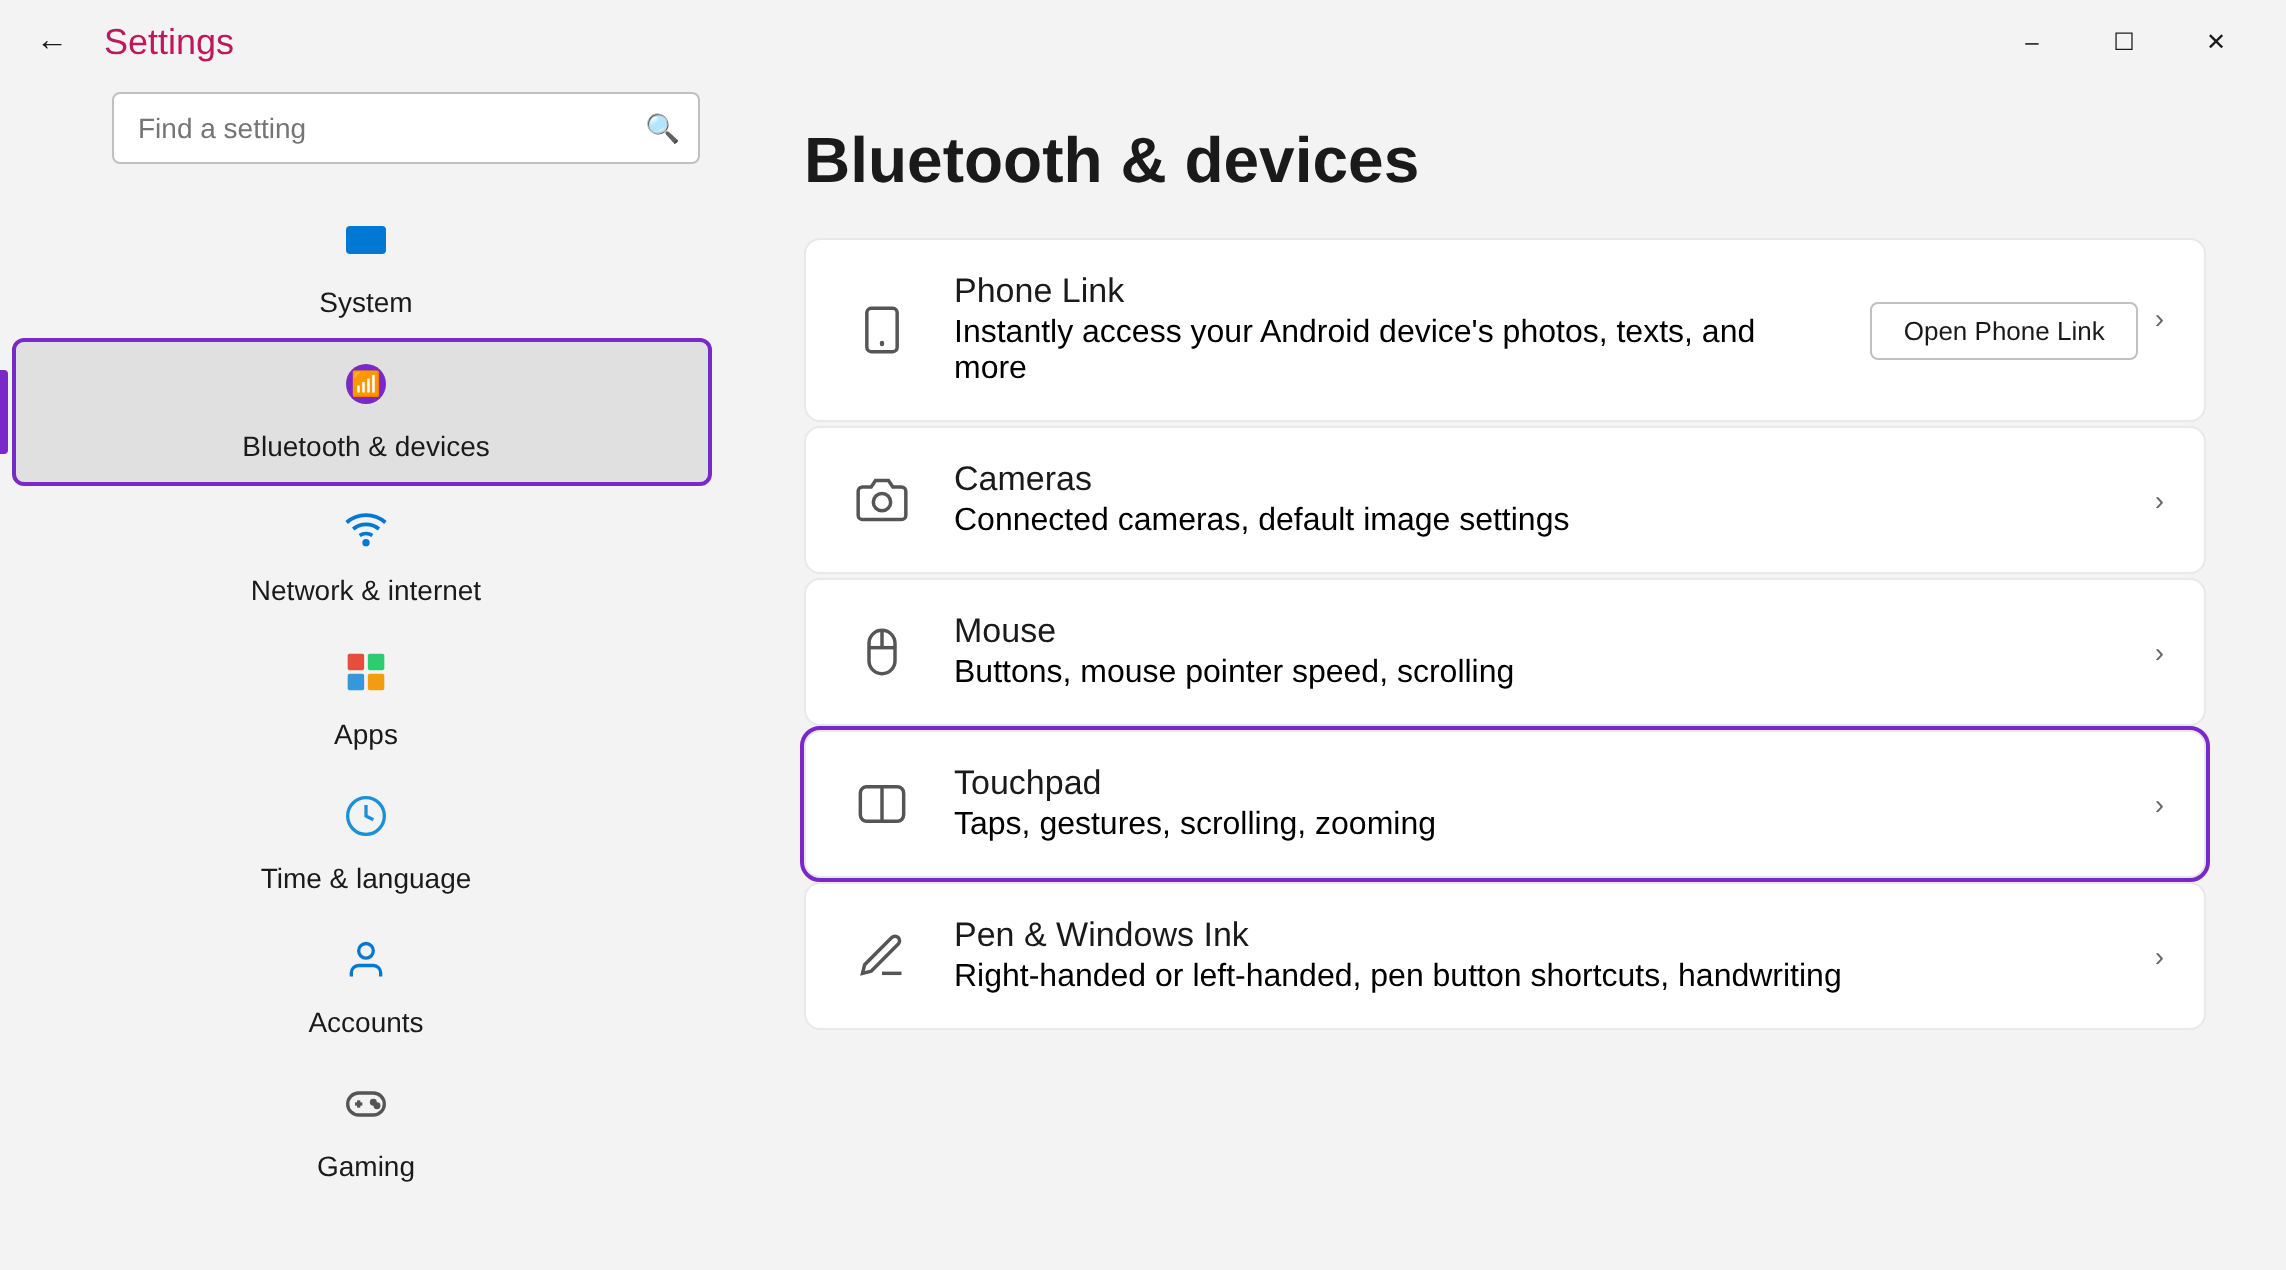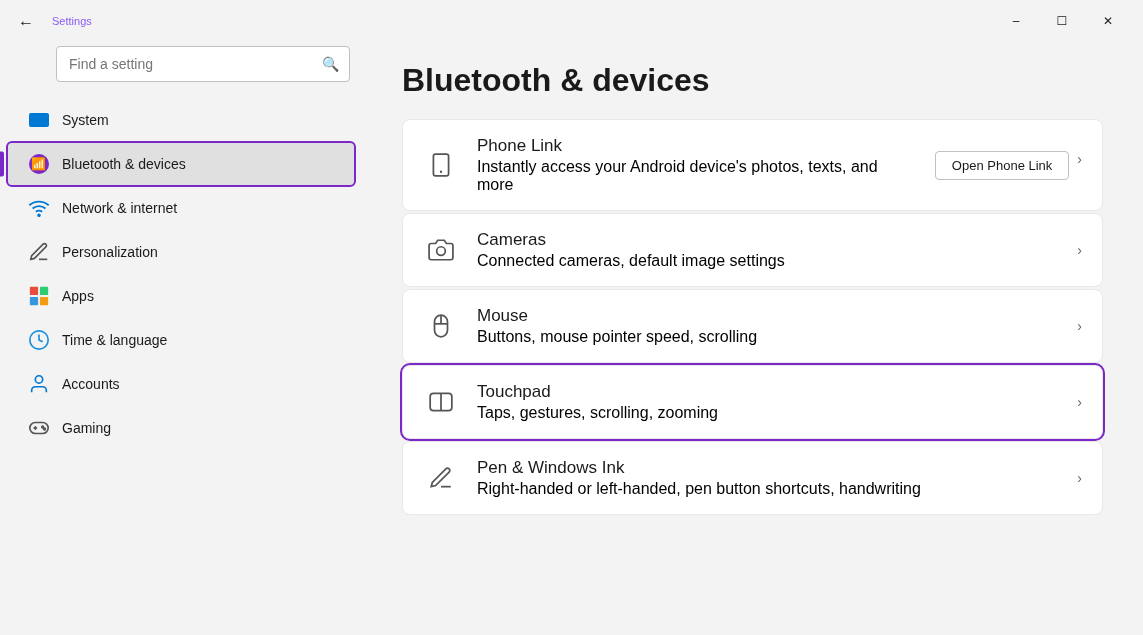--- a/index.html
+++ b/index.html
@@ -22,22 +22,22 @@
       padding: 8px 12px 4px 12px;
       height: 38px;
       flex-shrink: 0;
     }
     .title-bar-left {
       display: flex;
       align-items: center;
       gap: 12px;
     }
     .title-bar-title {
-      font-size: 11px;
-      color: #8b5cf6;
+      font-size: 18px;
+      color: #be185d;
     }
     .title-bar-controls {
       display: flex;
       gap: 0px;
     }
     .title-bar-btn {
       width: 46px;
       height: 32px;
       display: flex;
       align-items: center;
@@ -97,20 +97,21 @@
       display: flex;
       align-items: center;
       gap: 12px;
       padding: 10px 16px 10px 20px;
       cursor: pointer;
       border-radius: 4px;
       margin: 1px 8px;
       font-size: 14px;
       color: #1a1a1a;
       position: relative;
+      flex-direction: column;
     }
     .nav-item.active {
       background: #e0e0e0;
     }
     .nav-item.active::before {
       content: '';
       position: absolute;
       left: -8px;
       top: 50%;
       transform: translateY(-50%);
@@ -297,29 +298,20 @@
         <svg class="svg-icon" viewBox="0 0 24 24" fill="none" stroke="#0078d4" stroke-width="2">
           <path d="M5 12.55a11 11 0 0 1 14.08 0"></path>
           <path d="M1.42 9a16 16 0 0 1 21.16 0"></path>
           <path d="M8.53 16.11a6 6 0 0 1 6.95 0"></path>
           <circle cx="12" cy="20" r="1" fill="#0078d4"></circle>
         </svg>
       </div>
       <span>Network &amp; internet</span>
     </div>
 
-    <div class="nav-item">
-      <div class="nav-icon">
-        <svg class="svg-icon" viewBox="0 0 24 24" fill="none" stroke="#555" stroke-width="1.8">
-          <path d="M12 20h9"></path>
-          <path d="M16.5 3.5a2.121 2.121 0 0 1 3 3L7 19l-4 1 1-4 12.5-12.5z"></path>
-        </svg>
-      </div>
-      <span>Personalization</span>
-    </div>
 
     <div class="nav-item">
       <div class="nav-icon">
         <svg class="svg-icon" viewBox="0 0 24 24" fill="none">
           <rect x="2" y="2" width="9" height="9" rx="1" fill="#e74c3c"></rect>
           <rect x="13" y="2" width="9" height="9" rx="1" fill="#2ecc71"></rect>
           <rect x="2" y="13" width="9" height="9" rx="1" fill="#3498db"></rect>
           <rect x="13" y="13" width="9" height="9" rx="1" fill="#f39c12"></rect>
         </svg>
       </div>

